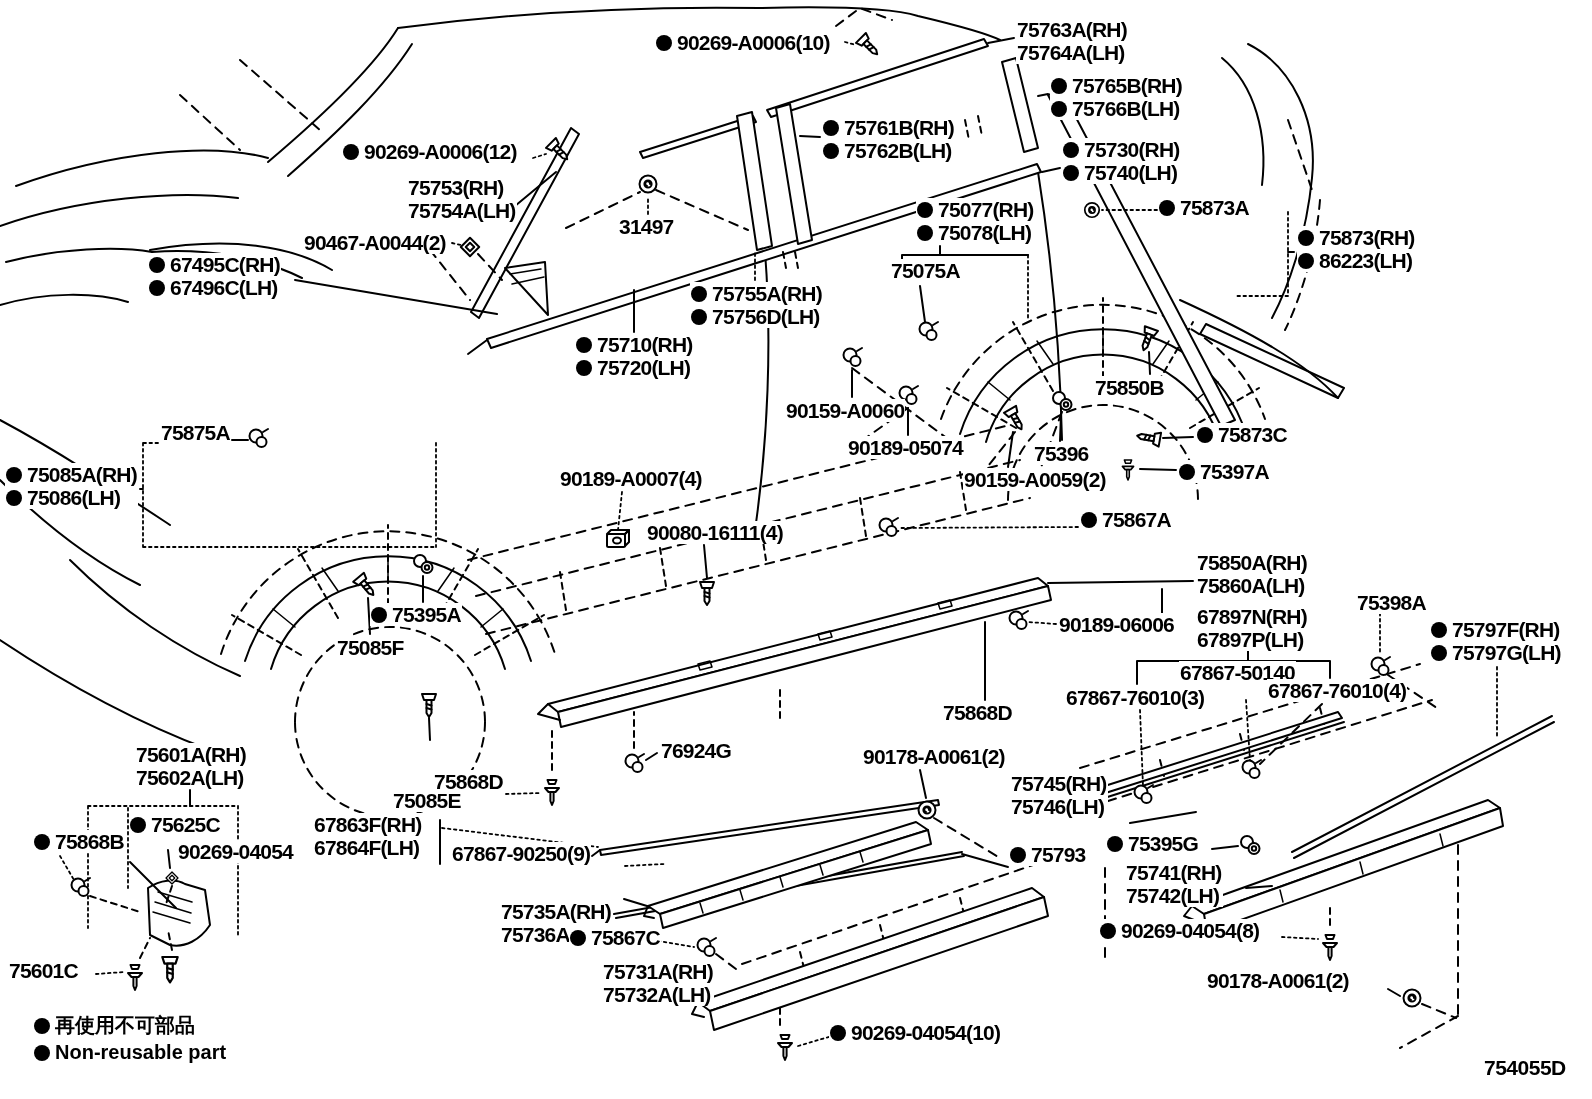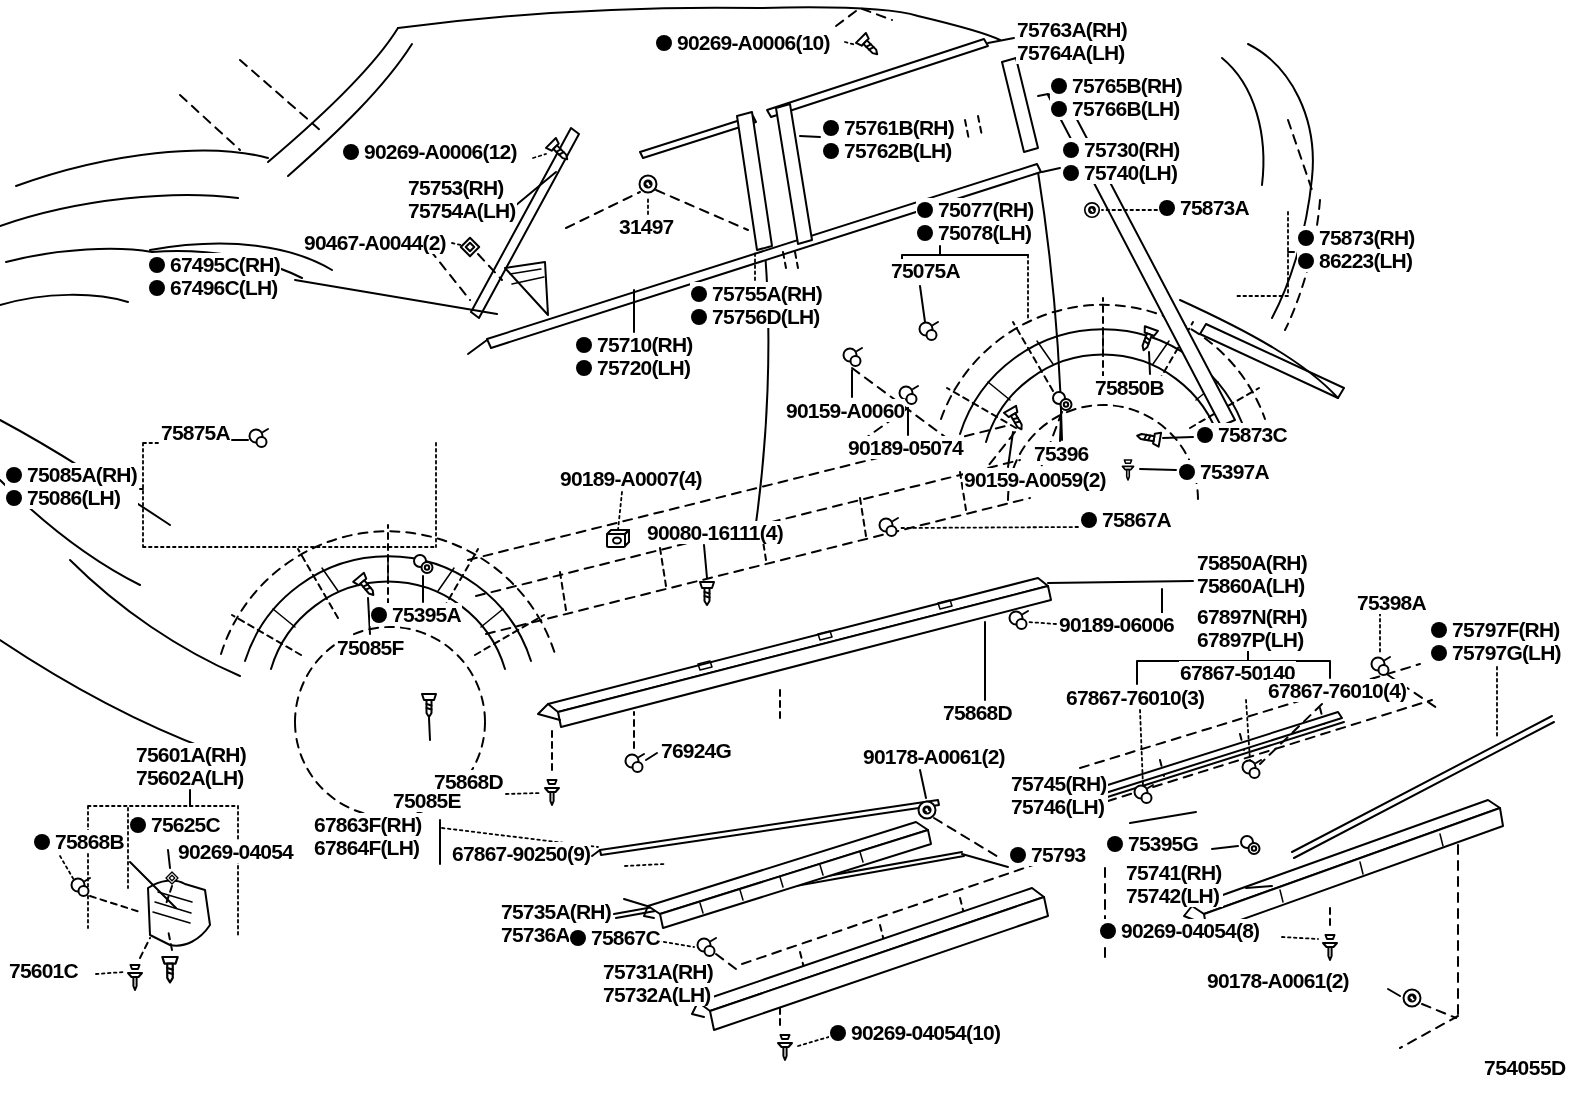--- a/index.html
+++ b/index.html
@@ -711,16 +711,26 @@
         </div>
       </div>
       <div class="plabel" style="left: 829px; top: 1021px;">
         <div class="pline">
           <span class="ndot"></span>
           <span>90269-04054(10)</span>
         </div>
       </div>
     </div>
 
+<div id="legend">
+  <div class="pline">
+    <span class="ndot"></span>
+    <span>再使用不可部品</span>
+  </div>
+  <div class="pline">
+    <span class="ndot"></span>
+    <span>Non-reusable part</span>
+  </div>
+</div>
 
 <div id="docnum">754055D</div>
 
 </div>
 
 </body></html>

